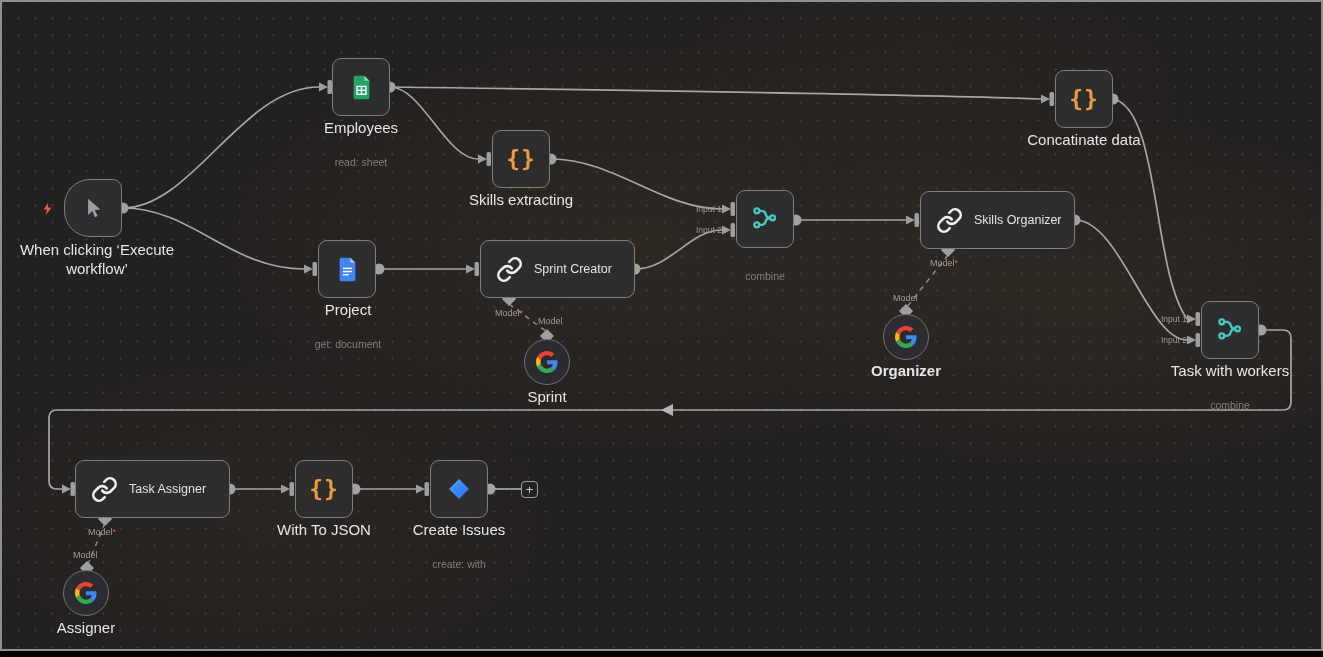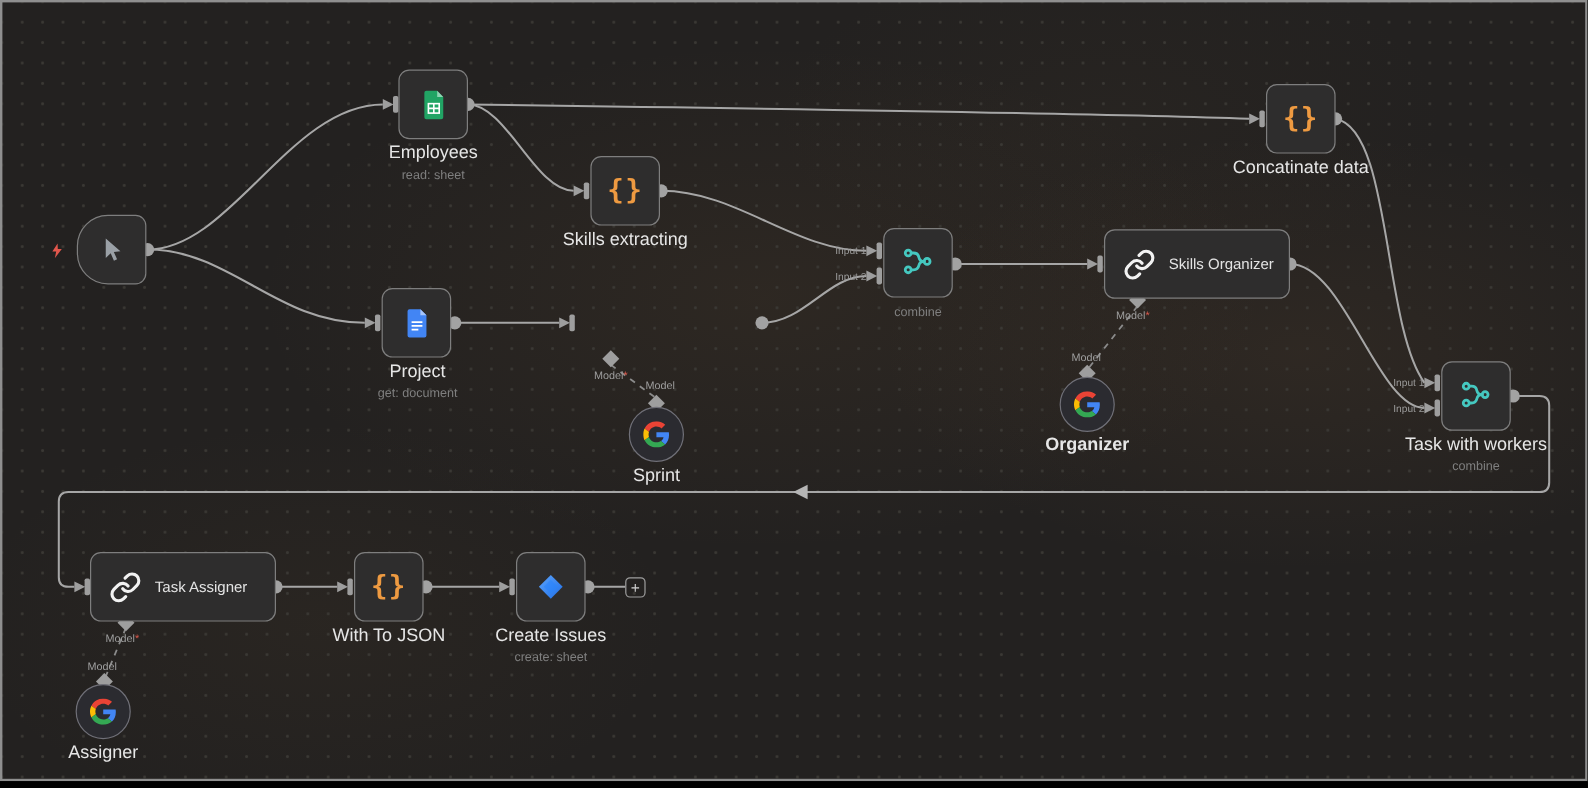--- a/index.html
+++ b/index.html
@@ -26,21 +26,21 @@
     background:#2e2d2d; border:1px solid #7e7e7e; border-radius:9px;
     display:flex; align-items:center; justify-content:center;}
   .node.sq{width:58px; height:58px;}
   .node.wide{width:155px; height:58px; justify-content:flex-start; padding-left:15px; gap:11px;}
   .node.trigger{width:58px; height:58px; border-radius:26px 9px 9px 26px;}
   .node.circle{width:46px; height:46px; border-radius:50%; background:#2b2b30; border-color:#707078;}
   .braces{color:#ee9a41; font-family:"DejaVu Sans Mono", monospace; font-weight:bold; font-size:23px; letter-spacing:1px; line-height:1;}
   .wide .node-title{color:#e3e3e3; font-size:12.5px;}
   .nlabel{position:absolute; z-index:3; transform:translateX(-50%); text-align:center; pointer-events:none; white-space:nowrap;}
   .nlabel .name{color:#e6e6e6; font-size:15px; line-height:1.25;}
-  .nlabel .sub{color:#7f7f7f; font-size:10.5px; margin-top:2px;}
+  .nlabel .sub{color:#7f7f7f; font-size:10.5px; margin-top:18px;}
   .tinylabel{position:absolute; z-index:3; color:#9e9e9e; font-size:9px; pointer-events:none; white-space:nowrap;}
   .tinylabel .ast{color:#e25a4d;}
   .inlabel{position:absolute; z-index:3; color:#9a9a9a; font-size:8.5px; text-align:right; width:40px; pointer-events:none; white-space:nowrap;}
   .plusbtn{position:absolute; z-index:3; width:17px; height:17px; box-sizing:border-box;
     border:1.6px solid #9e9e9e; border-radius:4px; color:#cfcfcf; font-size:13px; line-height:13px;
     display:flex; align-items:center; justify-content:center; background:transparent;}
   .bolt{position:absolute; z-index:3; width:14px; height:18px;}
   #bottombar{position:absolute; left:0; top:651px; width:1323px; height:6px; background:#000;}
 </style>
 </head>
@@ -112,20 +112,26 @@
   </svg>
 
   <svg class="bolt" style="left:39px; top:198px;" viewBox="0 0 24 24">
     <path d="M12 1.5 L4.5 13 H10 L8 22.5 L18 9.5 H12.3 Z" fill="#e2574c"></path>
   </svg>
   <div class="node trigger" style="left:62px; top:177px;">
     <svg width="26" height="26" viewBox="0 0 24 24">
       <path d="M7.5 3.5 L7.5 18.5 L11.3 14.8 L13.8 20.5 L16.2 19.4 L13.7 13.8 L18.8 13.3 Z" fill="#9aa0a6"></path>
     </svg>
   </div>
+  <div class="nlabel" style="left:95px; top:239px;">
+    <div class="name">
+      <div>When clicking ‘Execute</div>
+      <div>workflow’</div>
+    </div>
+  </div>
 
   <div class="node sq" style="left:330px; top:56px;">
     <svg width="27" height="27" viewBox="0 0 24 24">
       <path d="M5.5 1.5 h9 L19 6 v15 a1.5 1.5 0 0 1 -1.5 1.5 h-11 A1.5 1.5 0 0 1 5 21 V3 a1.5 1.5 0 0 1 1.5 -1.5 Z" fill="#21a464"></path>
       <path d="M14.5 1.5 L19 6 h-4.5 Z" fill="#8fd4b2"></path>
       <g stroke="#ffffff" stroke-width="1.2" fill="none">
         <rect x="8" y="11" width="8" height="7"></rect>
         <line x1="8" y1="14.5" x2="16" y2="14.5"></line>
         <line x1="12" y1="11" x2="12" y2="18"></line>
       </g>
@@ -152,20 +158,27 @@
         <line x1="8" y1="13.8" x2="16" y2="13.8"></line>
         <line x1="8" y1="16.6" x2="13" y2="16.6"></line>
       </g>
     </svg>
   </div>
   <div class="nlabel" style="left:346px; top:299px;">
     <div class="name">Project</div>
     <div class="sub">get: document</div>
   </div>
 
+  <div class="node wide" style="left:478px; top:238px;">
+    <svg width="27" height="27" viewBox="0 0 24 24" fill="none" stroke="#f2f2f2" stroke-width="2.3" stroke-linecap="round" stroke-linejoin="round">
+      <path d="M10 13a5 5 0 0 0 7.54.54l3-3a5 5 0 0 0-7.07-7.07l-1.72 1.71"></path>
+      <path d="M14 11a5 5 0 0 0-7.54-.54l-3 3a5 5 0 0 0 7.07 7.07l1.71-1.71"></path>
+    </svg>
+    <span class="node-title">Sprint Creator</span>
+  </div>
   <div class="tinylabel" style="left:493px; top:306px;">
     <span>Model</span><span class="ast">*</span>
   </div>
   <div class="tinylabel" style="left:536px; top:314px;">
     <span>Model</span>
   </div>
 
   <div class="node circle" style="left:522px; top:337px;">
     <svg width="22" height="22" viewBox="0 0 48 48">
       <path fill="#EA4335" d="M24 9.5c3.54 0 6.71 1.22 9.21 3.6l6.85-6.85C35.9 2.38 30.47 0 24 0 14.62 0 6.51 5.38 2.56 13.22l7.98 6.19C12.43 13.72 17.74 9.5 24 9.5z"></path>
@@ -282,21 +295,21 @@
           <stop offset="0" stop-color="#5ca4fc"></stop>
           <stop offset="1" stop-color="#1f6fe8"></stop>
         </linearGradient>
       </defs>
       <polygon points="12,3.5 20.5,12 12,20.5 3.5,12" fill="url(#jiragrad)"></polygon>
       <polygon points="12,7 17,12 12,17 7,12" fill="#2684FF" opacity="0.55"></polygon>
     </svg>
   </div>
   <div class="nlabel" style="left:457px; top:519px;">
     <div class="name">Create Issues</div>
-    <div class="sub">create: sheet</div>
+    <div class="sub">create: with</div>
   </div>
 
   <div class="plusbtn" style="left:519px; top:479px;">
     <span>+</span>
   </div>
 
 </div>
 
 <div id="bottombar"></div>
 

